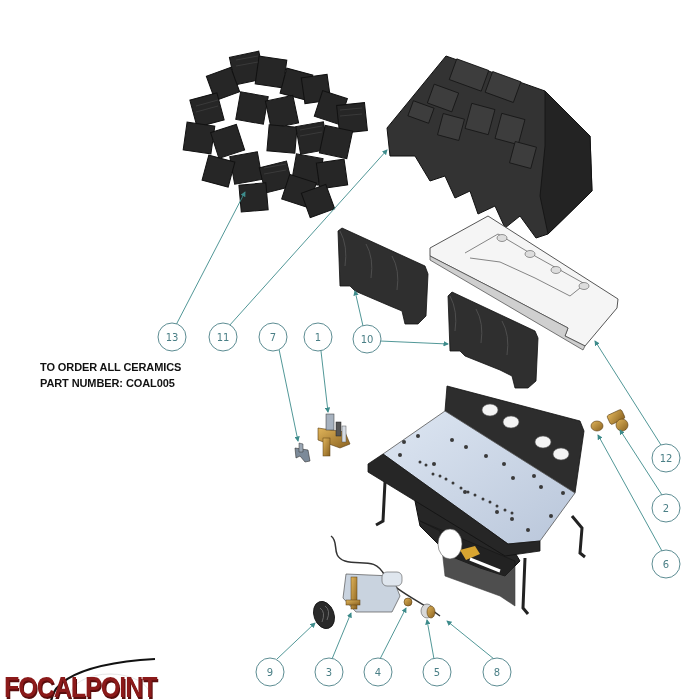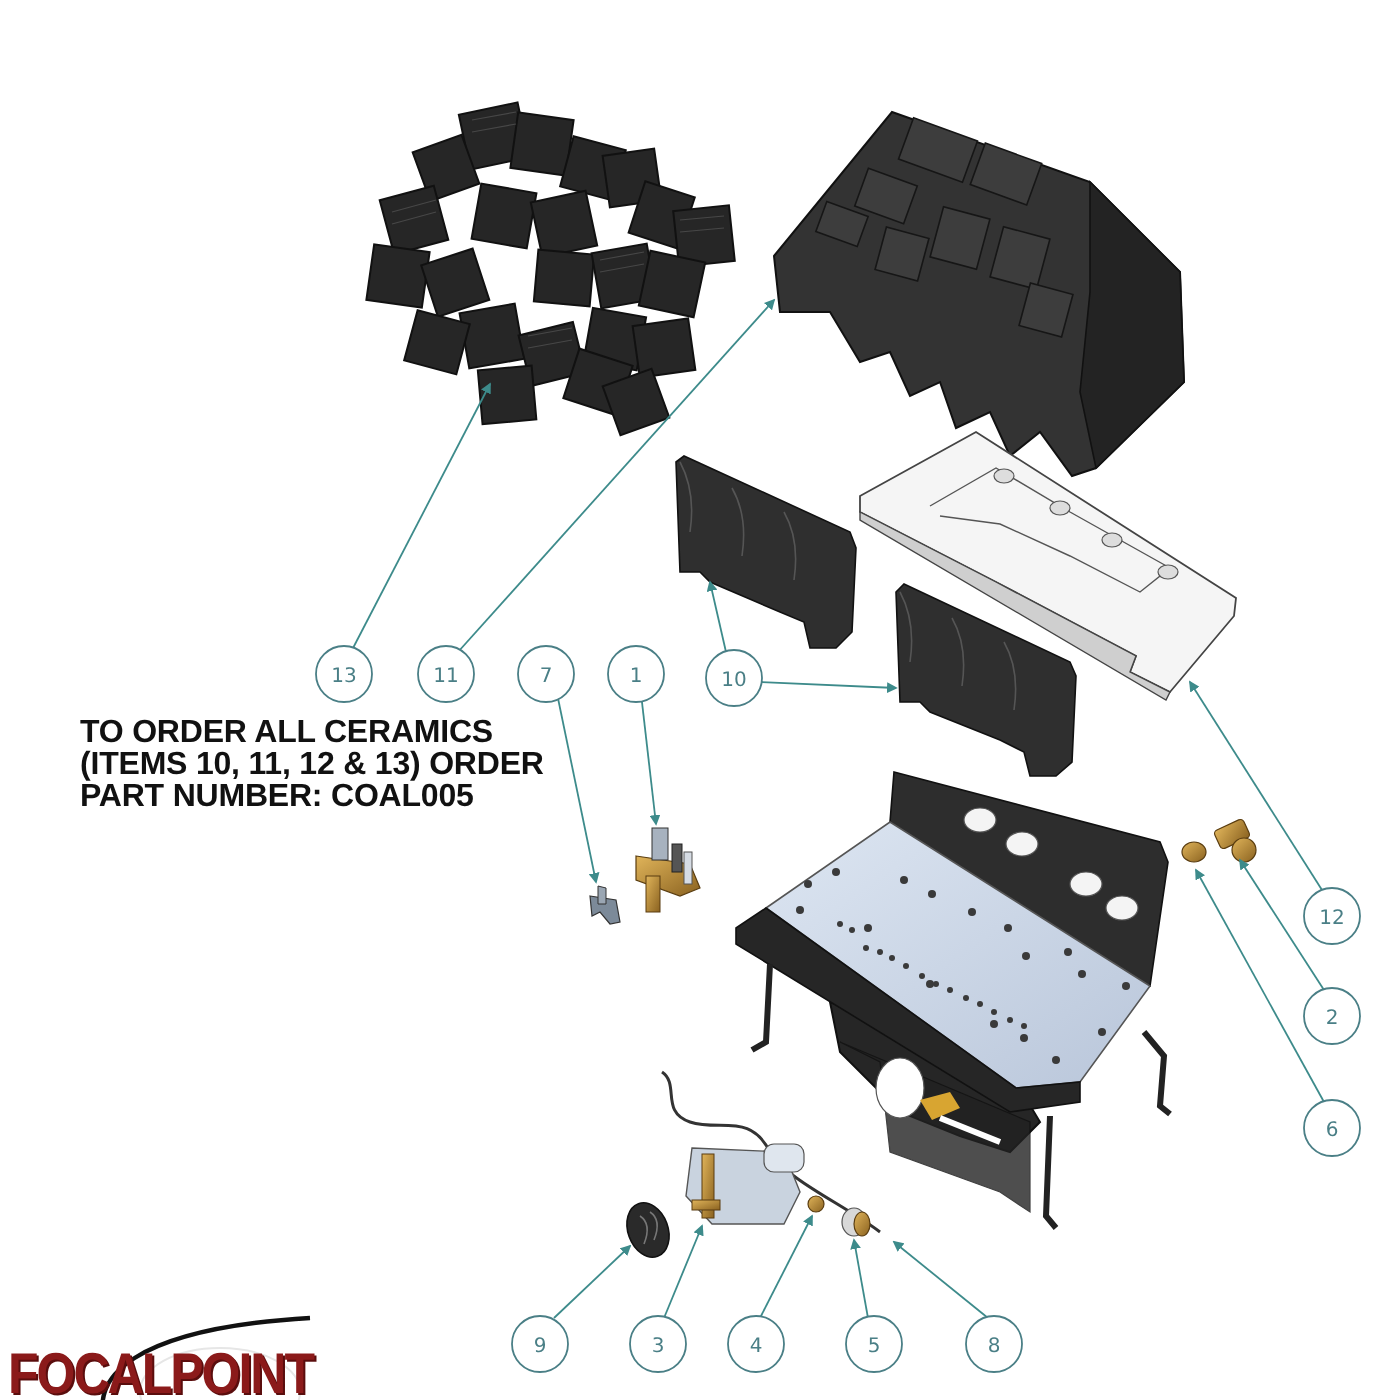--- a/index.html
+++ b/index.html
@@ -1,19 +1,19 @@
 <!DOCTYPE html>
 <html><head>
 <meta charset="utf-8">
 <style>
   html,body{margin:0;padding:0;background:#ffffff;}
   body{width:700px;height:700px;position:relative;overflow:hidden;font-family:"Liberation Sans",sans-serif;}
   #stage{position:absolute;left:0;top:16px;width:560px;height:700px;}
   .callout-label{font-family:"DejaVu Sans",sans-serif;font-size:10px;fill:#4a7f86;}
-  .order-note{position:absolute;left:40px;top:343px;font-family:"Liberation Sans",sans-serif;font-weight:bold;font-size:16px;line-height:16px;color:#111;letter-spacing:-0.1px;}
+  .order-note{position:absolute;left:40px;top:343px;font-family:"Liberation Sans",sans-serif;font-weight:bold;font-size:11px;line-height:16px;color:#111;letter-spacing:-0.1px;}
   .order-note div{white-space:nowrap;}
   .logo{position:absolute;left:4px;top:655px;font-family:"Liberation Sans",sans-serif;font-weight:bold;font-size:25px;color:#8b1a1a;letter-spacing:-1px;transform:scaleY(1.15);transform-origin:left top;text-shadow:1px 1px 0 #5a0d0d;}
   .footer-text{position:absolute;left:168px;top:682px;font-family:"Liberation Sans",sans-serif;font-style:italic;font-size:7.2px;color:#444;white-space:nowrap;}
 </style>
 </head>
 <body>
 
 <div id="stage">
 <svg width="700" height="700" viewBox="0 0 700 700" xmlns="http://www.w3.org/2000/svg">
   <defs>
@@ -283,18 +283,17 @@
   </g>
 
   <g>
     <path d="M55,700 C40,672 70,648 155,643" fill="none" stroke="#111" stroke-width="2.2"></path>
     <ellipse cx="110" cy="680" rx="40" ry="22" fill="none" stroke="#e6e6e6" stroke-width="1"></ellipse>
   </g>
 </svg>
 
 <div class="order-note">
   <div>TO ORDER ALL CERAMICS</div>
-  <div>(ITEMS 10, 11, 12 &amp; 13) ORDER</div>
   <div>PART NUMBER: COAL005</div>
 </div>
 
 <div class="logo">FOCALPOINT</div>
 </div>
 
 </body></html>

